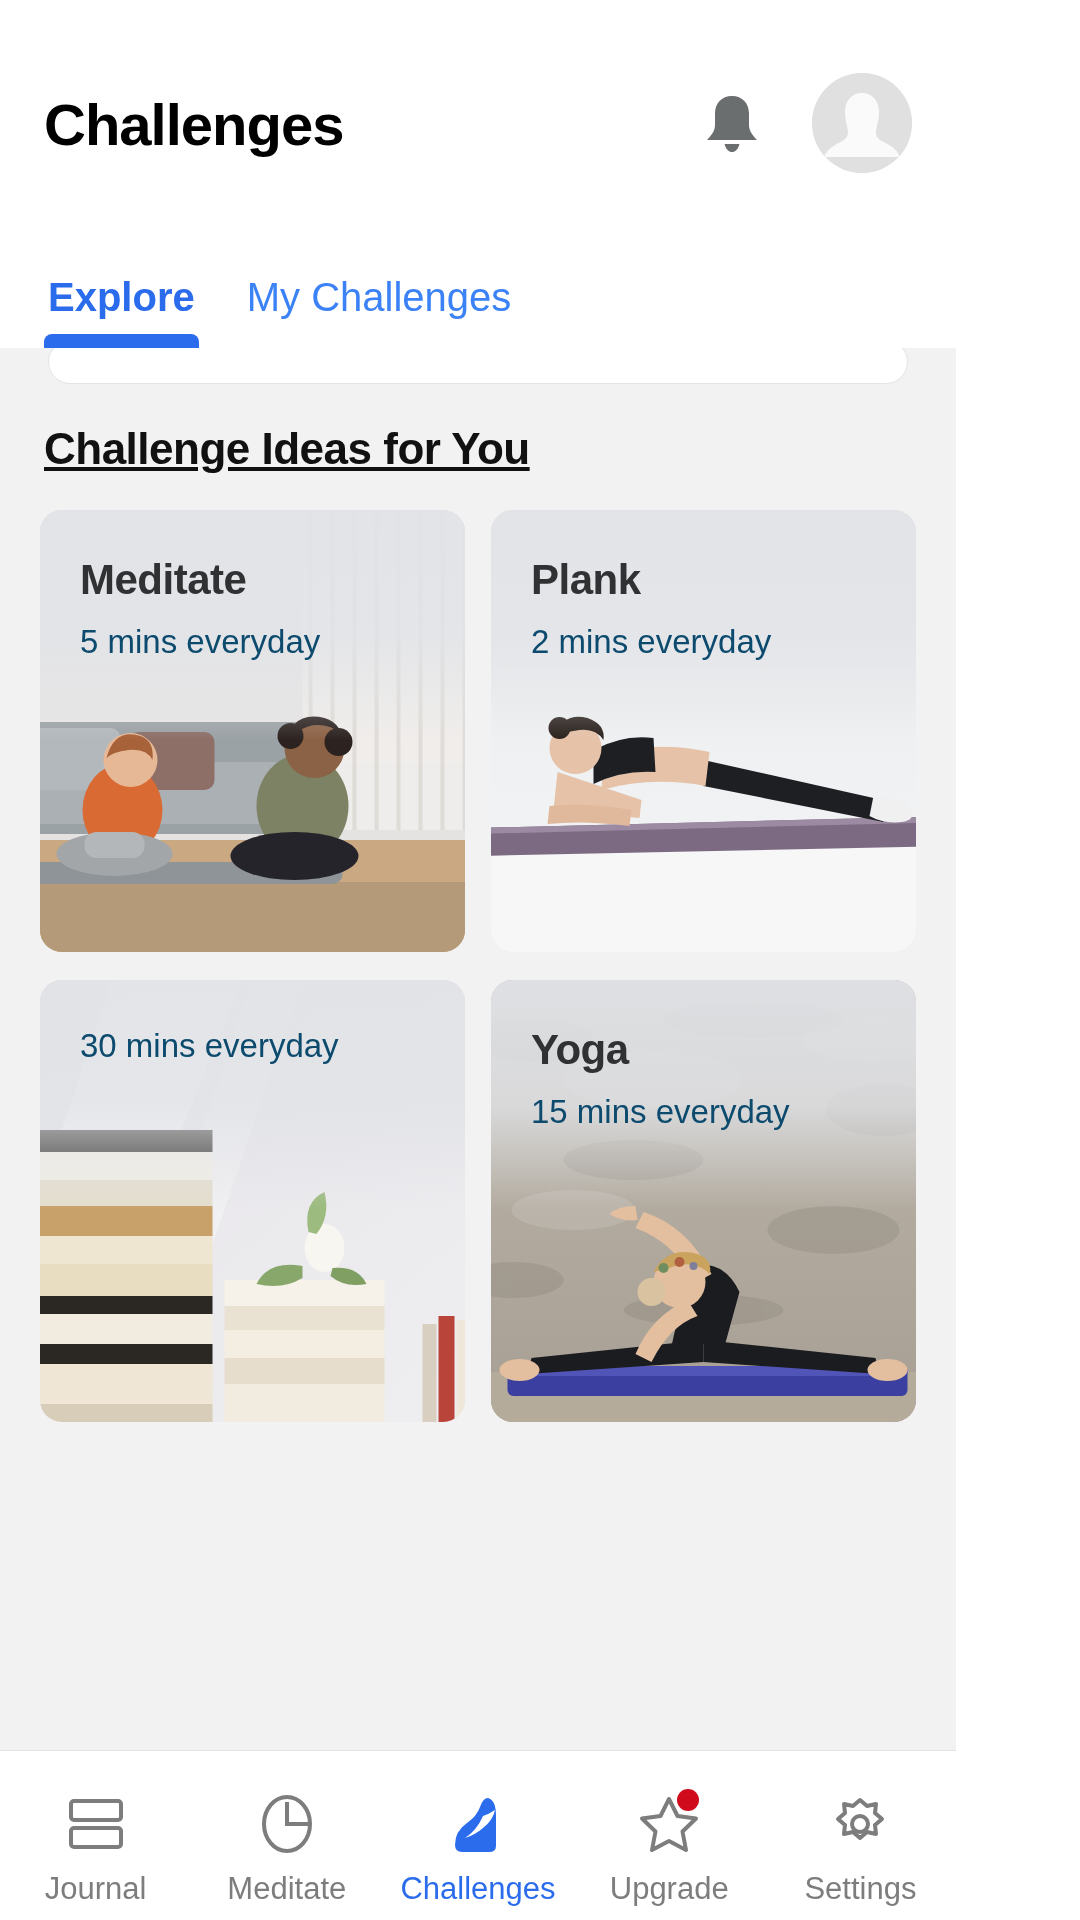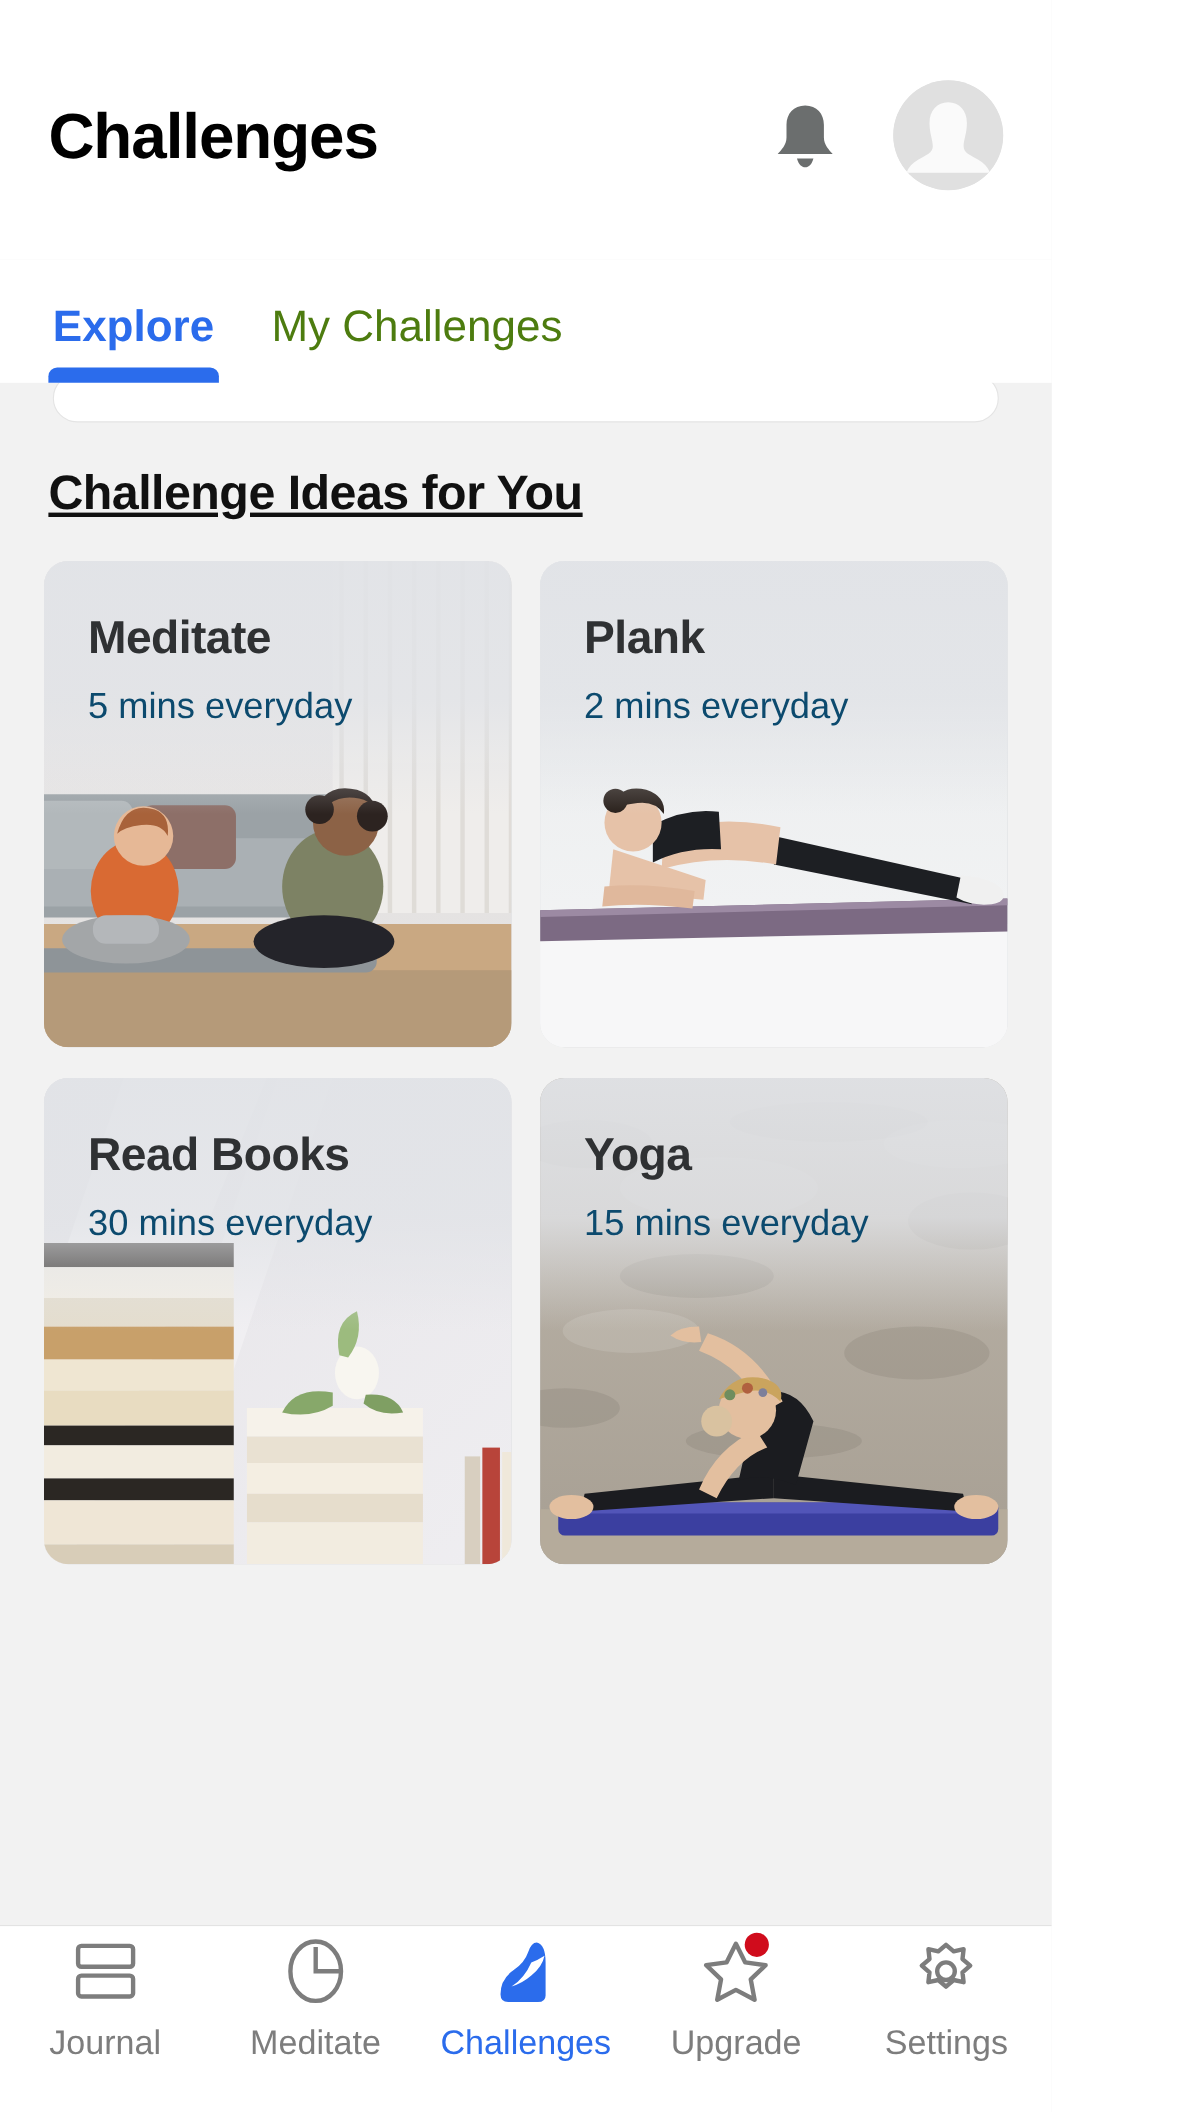--- a/index.html
+++ b/index.html
@@ -48,21 +48,21 @@
     display:flex;
     align-items:flex-end;
     gap:52px;
     height:112px;
     flex:0 0 auto;
     position:relative;
     z-index:3;
   }
   .tab {
     font-size:40px;
-    color:#4d7c0f;
+    color:#3b82f6;
     padding-bottom:28px;
     position:relative;
     white-space:nowrap;
   }
   .tab.active { color:#2b6cec; font-weight:bold; }
   .tab.active::after {
     content:"";
     position:absolute;
     left:-4px; right:-4px; bottom:0;
     height:14px;
@@ -116,21 +116,21 @@
   .card-sub { font-size:33px; color:#0c4a6e; line-height:1.1; }
 
   
   .bottomnav {
     flex:0 0 auto;
     background:#ffffff;
     border-top:1px solid #e3e3e3;
     height:170px;
     display:flex;
     align-items:flex-start;
-    padding-top:8px;
+    padding-top:40px;
   }
   .navitem {
     flex:1;
     display:flex; flex-direction:column; align-items:center; gap:16px;
     position:relative;
   }
   .navicon { width:72px; height:66px; display:flex; align-items:center; justify-content:center; position:relative; }
   .navlabel { font-size:31px; color:#7d7d7d; line-height:1; }
   .navitem.active .navlabel { color:#2b6cec; }
   .badge-dot {
@@ -335,21 +335,20 @@
             <g>
               <rect x="420" y="344" width="14" height="98" fill="#d8cfc0"></rect>
               <rect x="436" y="336" width="16" height="106" fill="#b8443a"></rect>
               <rect x="454" y="340" width="14" height="102" fill="#efe8da"></rect>
               <rect x="470" y="330" width="18" height="112" fill="#cfc5b4"></rect>
             </g>
           </svg>
         </div>
         <div class="card-scrim"></div>
         <div class="card-text">
-          <div class="card-title">Read Books</div>
           <div class="card-sub">30 mins everyday</div>
         </div>
       </div>
 
       <div class="challenge-card">
         <div class="card-photo">
           <svg viewBox="0 0 500 442" preserveAspectRatio="xMidYMid slice">
             <defs>
               <linearGradient id="ywall" x1="0" y1="0" x2="0" y2="1">
                 <stop offset="0" stop-color="#bdb6ab"></stop>

